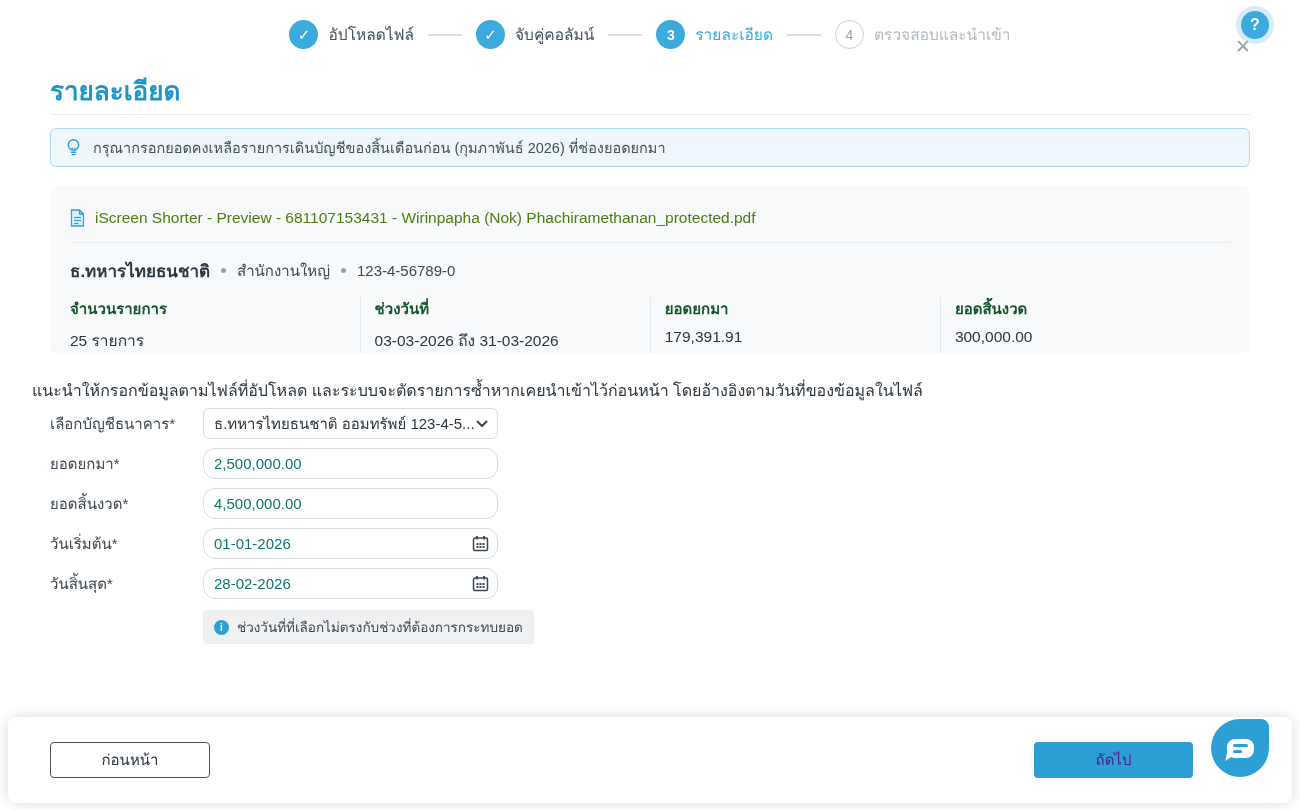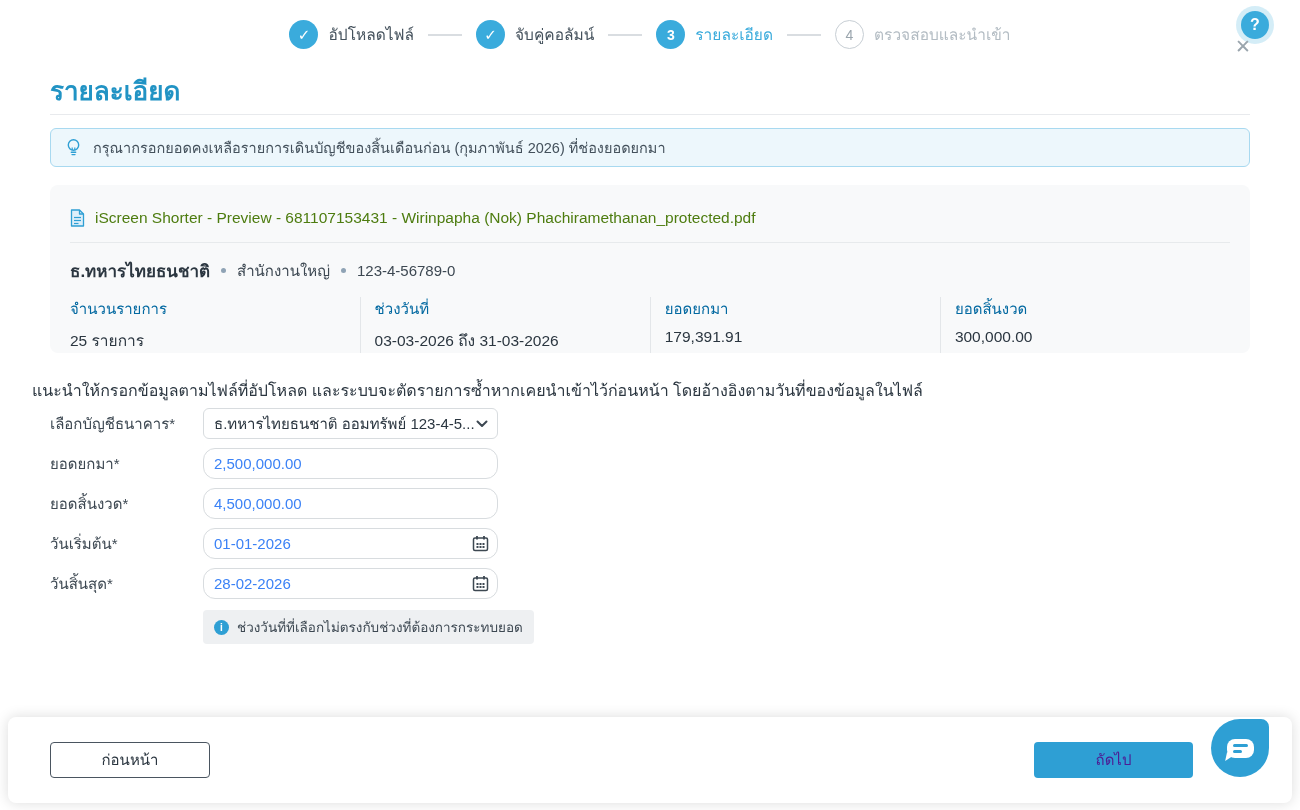--- a/index.html
+++ b/index.html
@@ -47,34 +47,34 @@
   .file-row { display:flex; align-items:center; gap:10px; padding-top:24px; }
   .file-name { font-size:15.5px; color:#4d7c0f; }
   .card-divider { border-bottom:1px solid #e7eaec; margin-top:15px; }
   .bank-row { display:flex; align-items:center; gap:11px; margin-top:14px; }
   .bank-name { font-size:17px; font-weight:bold; color:#2b3640; }
   .dot-sep { width:5px; height:5px; border-radius:50%; background:#8fa3b5; }
   .bank-branch, .bank-account { font-size:15px; color:#3d4852; }
   .stats-row { display:flex; margin-top:13px; }
   .stat-col { width:300px; padding-right:10px; }
   .stat-col + .stat-col { border-left:1px solid #e3e6e9; padding-left:14px; }
-  .stat-label { font-size:15px; font-weight:normal; color:#0369a1; }
+  .stat-label { font-size:15px; font-weight:bold; color:#14532d; }
   .stat-value { font-size:15.5px; color:#2b3640; margin-top:7px; }
 
   
   .form-hint { position:absolute; left:32px; top:378px; font-size:16px; color:#2b3640; }
   .form-row { position:absolute; left:50px; display:flex; align-items:center; }
   .form-label { width:153px; font-size:15px; color:#3d4852; }
   .control { position:relative; width:295px; height:32px; }
   .select-box { width:295px; height:31px; background:#fff; border:1px solid #d8dcdf; border-radius:6px;
     display:flex; align-items:center; padding:0 28px 0 10px; font-size:15px; color:#2b3640;
     white-space:nowrap; overflow:hidden; cursor:pointer; }
   .select-chevron { position:absolute; right:10px; top:12px; }
   .text-input { width:295px; height:31px; background:#fff; border:1px solid #d8dcdf; border-radius:12px;
-    padding:0 10px; font-size:15px; color:#3b82f6; font-family:"Liberation Sans","DejaVu Sans",sans-serif; }
+    padding:0 10px; font-size:15px; color:#0f766e; font-family:"Liberation Sans","DejaVu Sans",sans-serif; }
   .date-input { padding-right:35px; }
   .cal-icon { position:absolute; right:9px; top:7px; cursor:pointer; }
   .row-1 { top:408px; } .row-2 { top:448px; } .row-3 { top:488px; } .row-4 { top:528px; } .row-5 { top:568px; }
   .date-note { position:absolute; left:203px; top:610px; display:inline-flex; align-items:center; gap:8px;
     background:#eef0f2; border-radius:4px; padding:6px 11px; }
   .info-icon { width:15px; height:15px; border-radius:50%; background:#2e9fd4; color:#fff;
     font-size:10px; font-weight:bold; display:flex; align-items:center; justify-content:center; font-style:normal; }
   .date-note-text { font-size:13.5px; color:#3d4852; }
 
   

